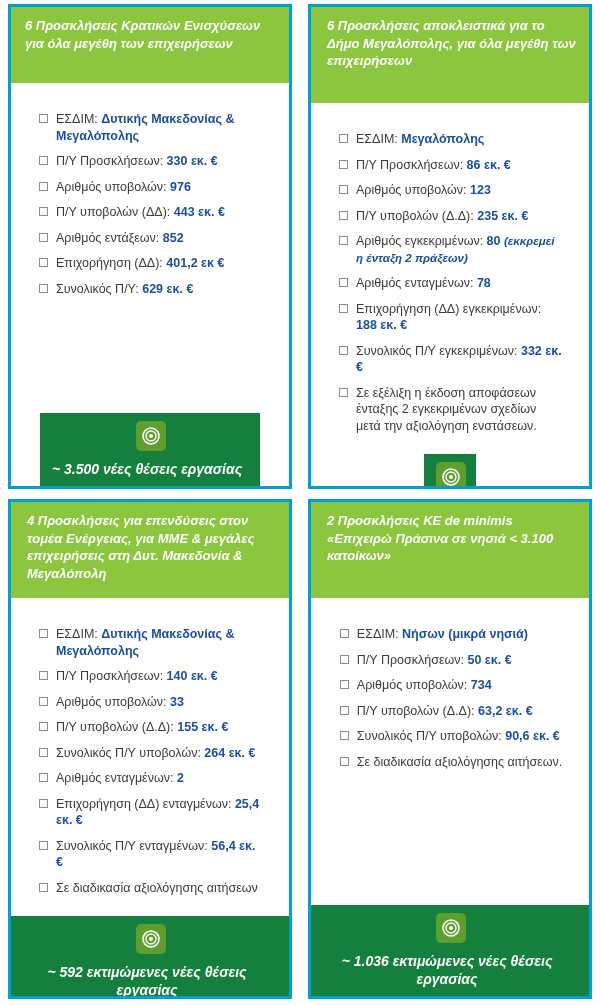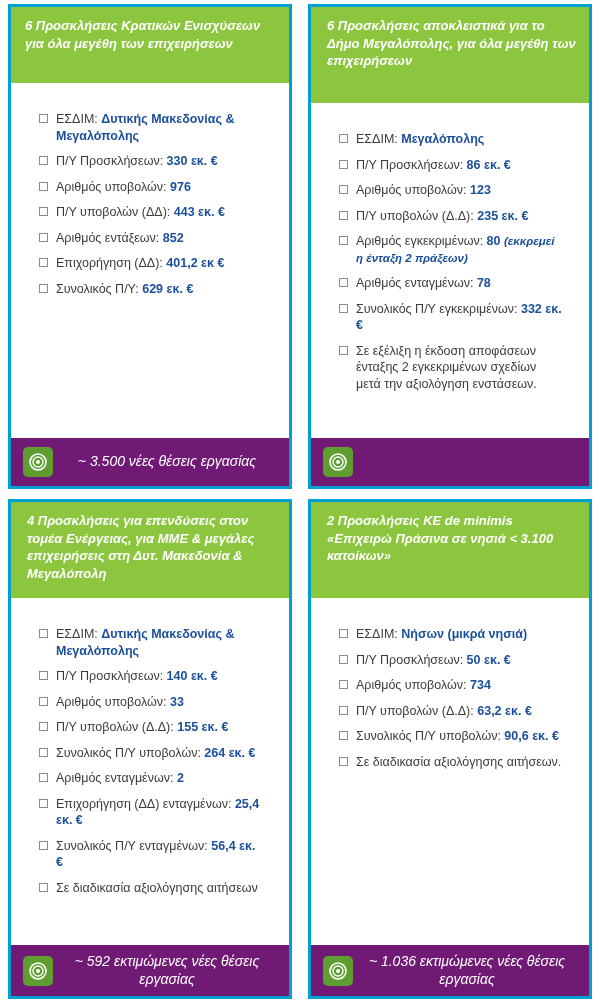--- a/index.html
+++ b/index.html
@@ -34,20 +34,21 @@
   .card {
     position: relative;
     box-sizing: border-box;
     width: 100%;
     height: 100%;
     border: 3px solid #00a0d2;
     background: #ffffff;
     display: flex;
     flex-direction: column;
     overflow: hidden;
+    align-items: center;
   }
   .card-header {
     background: #8cc63e;
     color: #ffffff;
     font-weight: bold;
     font-style: italic;
     font-size: 13px;
     line-height: 1.35;
     padding: 10px 12px 12px 14px;
     min-height: 76px;
@@ -89,32 +90,33 @@
     color: #1b4f9c;
     font-weight: bold;
   }
   .note-italic {
     color: #1b4f9c;
     font-style: italic;
     font-weight: bold;
     font-size: 11.5px;
   }
   .card-footer {
-    background: #701a75;
+    background: #15803d;
     color: #ffffff;
-    font-weight: normal;
+    font-weight: bold;
     font-style: italic;
     font-size: 14px;
     line-height: 1.25;
     display: flex;
     align-items: center;
     gap: 10px;
     padding: 8px 10px 8px 12px;
     min-height: 48px;
     box-sizing: border-box;
+    flex-direction: column;
   }
   .footer-icon {
     flex: 0 0 auto;
     width: 30px;
     height: 30px;
     border-radius: 5px;
     background: #5e9e2e;
     display: flex;
     align-items: center;
     justify-content: center;
@@ -162,20 +164,21 @@
       <div class="card">
         <div class="card-header tall">6 Προσκλήσεις αποκλειστικά  για το  Δήμο Μεγαλόπολης, για όλα μεγέθη των επιχειρήσεων</div>
         <div class="card-body">
           <ul class="bullets">
             <li><span>ΕΣΔΙΜ:</span> <span class="bold-blue">Μεγαλόπολης</span></li>
             <li><span>Π/Υ Προσκλήσεων:</span> <span class="bold-blue">86 εκ. €</span></li>
             <li><span>Αριθμός υποβολών:</span> <span class="bold-blue">123</span></li>
             <li><span>Π/Υ υποβολών (Δ.Δ):</span> <span class="bold-blue">235 εκ. €</span></li>
             <li><span>Αριθμός εγκεκριμένων:</span> <span class="bold-blue">80</span> <span class="note-italic">(εκκρεμεί η ένταξη 2 πράξεων)</span></li>
             <li><span>Αριθμός ενταγμένων:</span> <span class="bold-blue">78</span></li>
+            <li><span>Επιχορήγηση (ΔΔ) εγκεκριμένων:</span> <span class="bold-blue">188 εκ. €</span></li>
             <li><span>Συνολικός Π/Υ εγκεκριμένων:</span> <span class="bold-blue">332 εκ. €</span></li>
             <li><span>Σε εξέλιξη η έκδοση αποφάσεων ένταξης 2 εγκεκριμένων σχεδίων μετά την αξιολόγηση ενστάσεων.</span></li>
           </ul>
         </div>
         <div class="card-footer">
           <span class="footer-icon">
             <svg width="20" height="20" viewBox="0 0 20 20" aria-hidden="true">
               <circle cx="10" cy="10" r="8" fill="none" stroke="#ffffff" stroke-width="1.6"></circle>
               <circle cx="10" cy="10" r="5" fill="none" stroke="#ffffff" stroke-width="1.4"></circle>
               <circle cx="10" cy="10" r="2" fill="#ffffff"></circle>

